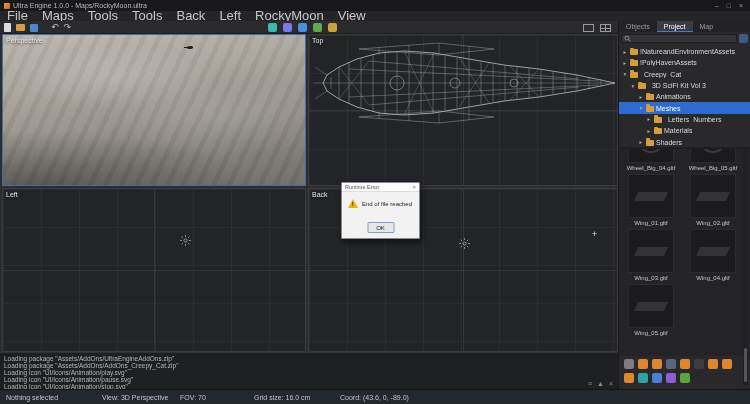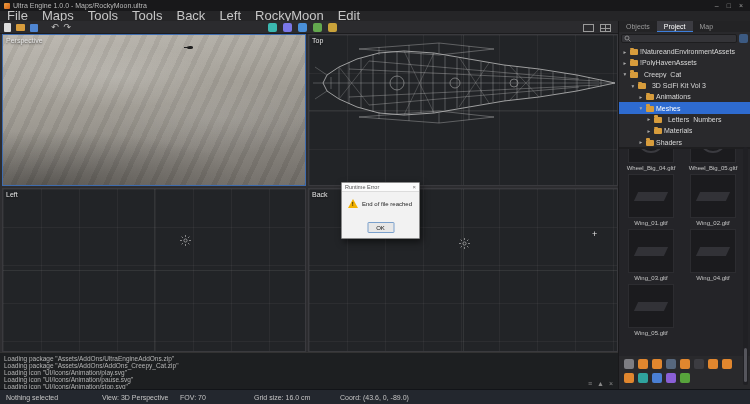--- a/index.html
+++ b/index.html
@@ -126,21 +126,21 @@
   </div>
 
   <div class="menubar">
       <div class="menu-item">File</div>
       <div class="menu-item">Maps</div>
       <div class="menu-item">Tools</div>
       <div class="menu-item">Tools</div>
       <div class="menu-item">Back</div>
       <div class="menu-item">Left</div>
       <div class="menu-item">RockyMoon</div>
-      <div class="menu-item">Edit</div>
+      <div class="menu-item">View</div>
     </div>
 
   <div class="toolbar">
     <div class="tb-left">
       <span class="ti page"></span>
       <span class="ti folder-t"></span>
       <span class="ti save"></span>
       <span class="ti undo">↶</span>
       <span class="ti redo">↷</span>
     </div>

